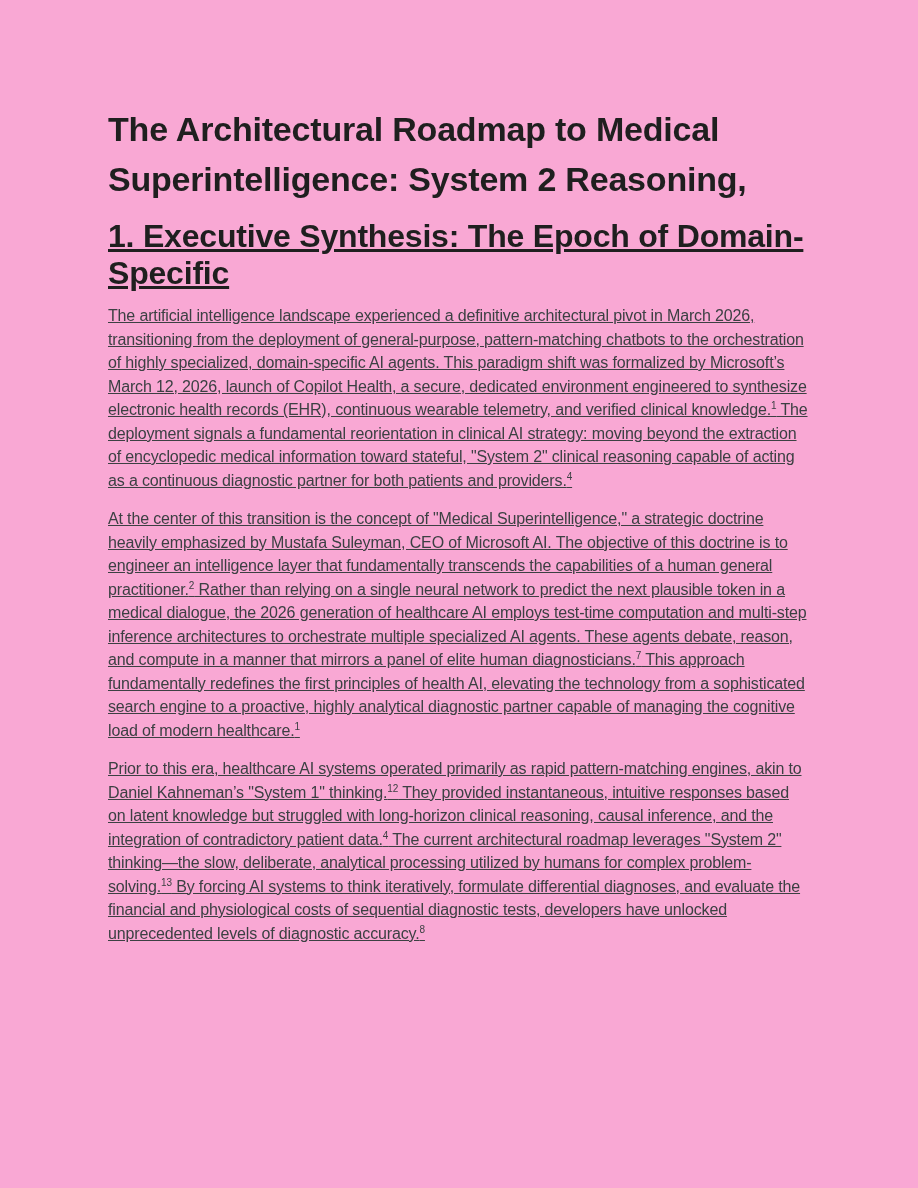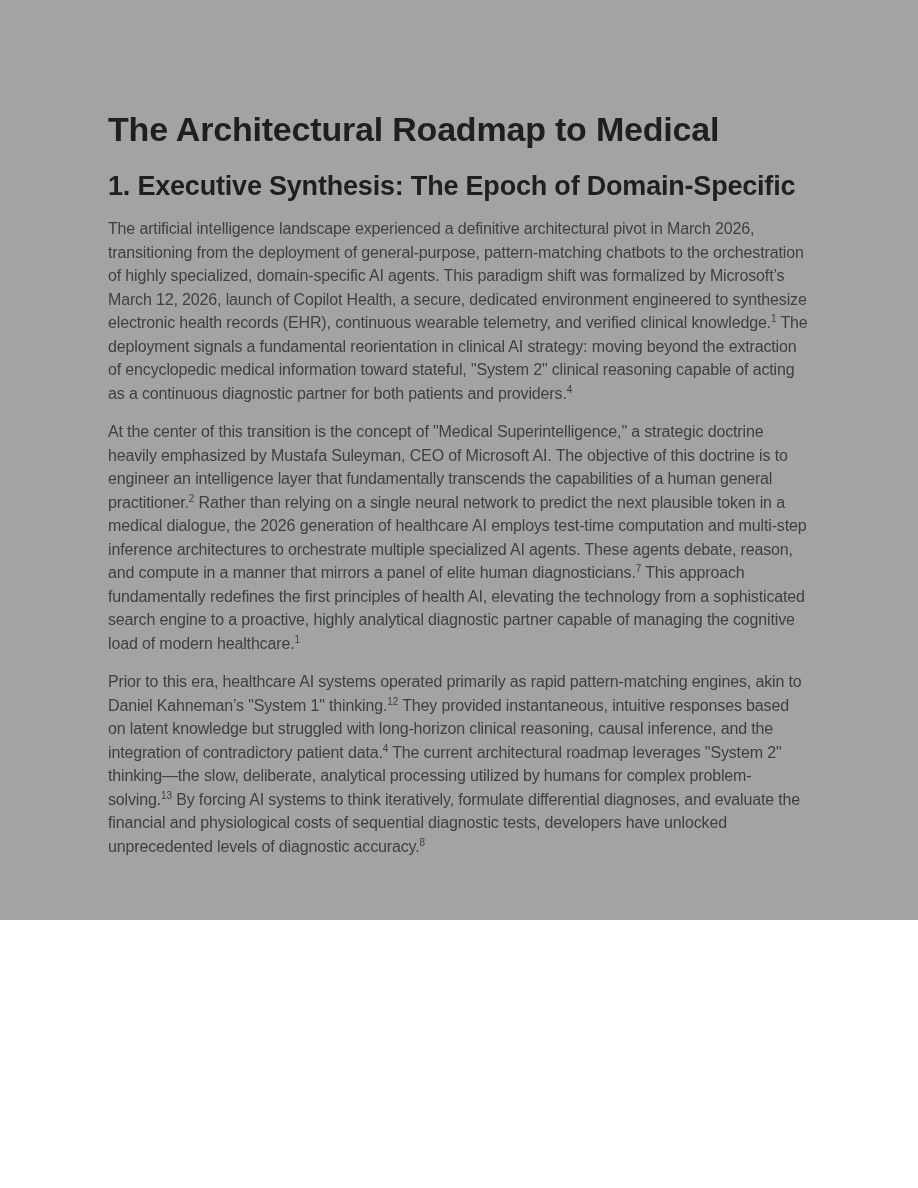--- a/index.html
+++ b/index.html
@@ -9,62 +9,65 @@
   }
   body {
     width: 918px;
     height: 1188px;
     overflow: hidden;
     font-family: "Liberation Sans", "DejaVu Sans", sans-serif;
   }
   .page {
     box-sizing: border-box;
     width: 918px;
-    height: 920px;
+    height: 1188px;
     padding: 104px 108px 0 108px;
-    background: #a3a3a3;
+    background: #f9a8d4;
   }
   .doc-title {
     margin: 0 0 14px 0;
     font-size: 34px;
     line-height: 50px;
     font-weight: 700;
     color: #1f1f1f;
     letter-spacing: -0.2px;
   }
   .section-heading {
     margin: 8px 0 12px 0;
-    font-size: 27px;
+    font-size: 32px;
     line-height: 37px;
     font-weight: 700;
     color: #1f1f1f;
     letter-spacing: -0.2px;
+    text-decoration: underline;
   }
   .section-body p.body-para {
     margin: 0 0 15px 0;
     font-size: 16px;
     line-height: 23.5px;
     font-weight: 400;
     color: #3c4043;
     letter-spacing: -0.15px;
+    text-decoration: underline;
   }
   .section-body p.body-para sup {
     font-size: 10px;
     line-height: 0;
     vertical-align: baseline;
     position: relative;
     top: -6px;
   }
 </style>
 </head>
 <body>
 
 <div class="page">
   <h1 class="doc-title">
       <div>The Architectural Roadmap to Medical</div>
+      <div>Superintelligence: System 2 Reasoning,</div>
     </h1>
 
   <h2 class="section-heading">
       <div>1. Executive Synthesis: The Epoch of Domain-Specific</div>
     </h2>
 
   <div class="section-body">
       <p class="body-para"><span>The artificial intelligence landscape experienced a definitive architectural pivot in March 2026, transitioning from the deployment of general-purpose, pattern-matching chatbots to the orchestration of highly specialized, domain-specific AI agents. This paradigm shift was formalized by Microsoft’s March 12, 2026, launch of Copilot Health, a secure, dedicated environment engineered to synthesize electronic health records (EHR), continuous wearable telemetry, and verified clinical knowledge.</span><sup>1</sup><span> The deployment signals a fundamental reorientation in clinical AI strategy: moving beyond the extraction of encyclopedic medical information toward stateful, "System 2" clinical reasoning capable of acting as a continuous diagnostic partner for both patients and providers.</span><sup>4</sup></p>
       <p class="body-para"><span>At the center of this transition is the concept of "Medical Superintelligence," a strategic doctrine heavily emphasized by Mustafa Suleyman, CEO of Microsoft AI. The objective of this doctrine is to engineer an intelligence layer that fundamentally transcends the capabilities of a human general practitioner.</span><sup>2</sup><span> Rather than relying on a single neural network to predict the next plausible token in a medical dialogue, the 2026 generation of healthcare AI employs test-time computation and multi-step inference architectures to orchestrate multiple specialized AI agents. These agents debate, reason, and compute in a manner that mirrors a panel of elite human diagnosticians.</span><sup>7</sup><span> This approach fundamentally redefines the first principles of health AI, elevating the technology from a sophisticated search engine to a proactive, highly analytical diagnostic partner capable of managing the cognitive load of modern healthcare.</span><sup>1</sup></p>
       <p class="body-para"><span>Prior to this era, healthcare AI systems operated primarily as rapid pattern-matching engines, akin to Daniel Kahneman’s "System 1" thinking.</span><sup>12</sup><span> They provided instantaneous, intuitive responses based on latent knowledge but struggled with long-horizon clinical reasoning, causal inference, and the integration of contradictory patient data.</span><sup>4</sup><span> The current architectural roadmap leverages "System 2" thinking—the slow, deliberate, analytical processing utilized by humans for complex problem-solving.</span><sup>13</sup><span> By forcing AI systems to think iteratively, formulate differential diagnoses, and evaluate the financial and physiological costs of sequential diagnostic tests, developers have unlocked unprecedented levels of diagnostic accuracy.</span><sup>8</sup></p>

